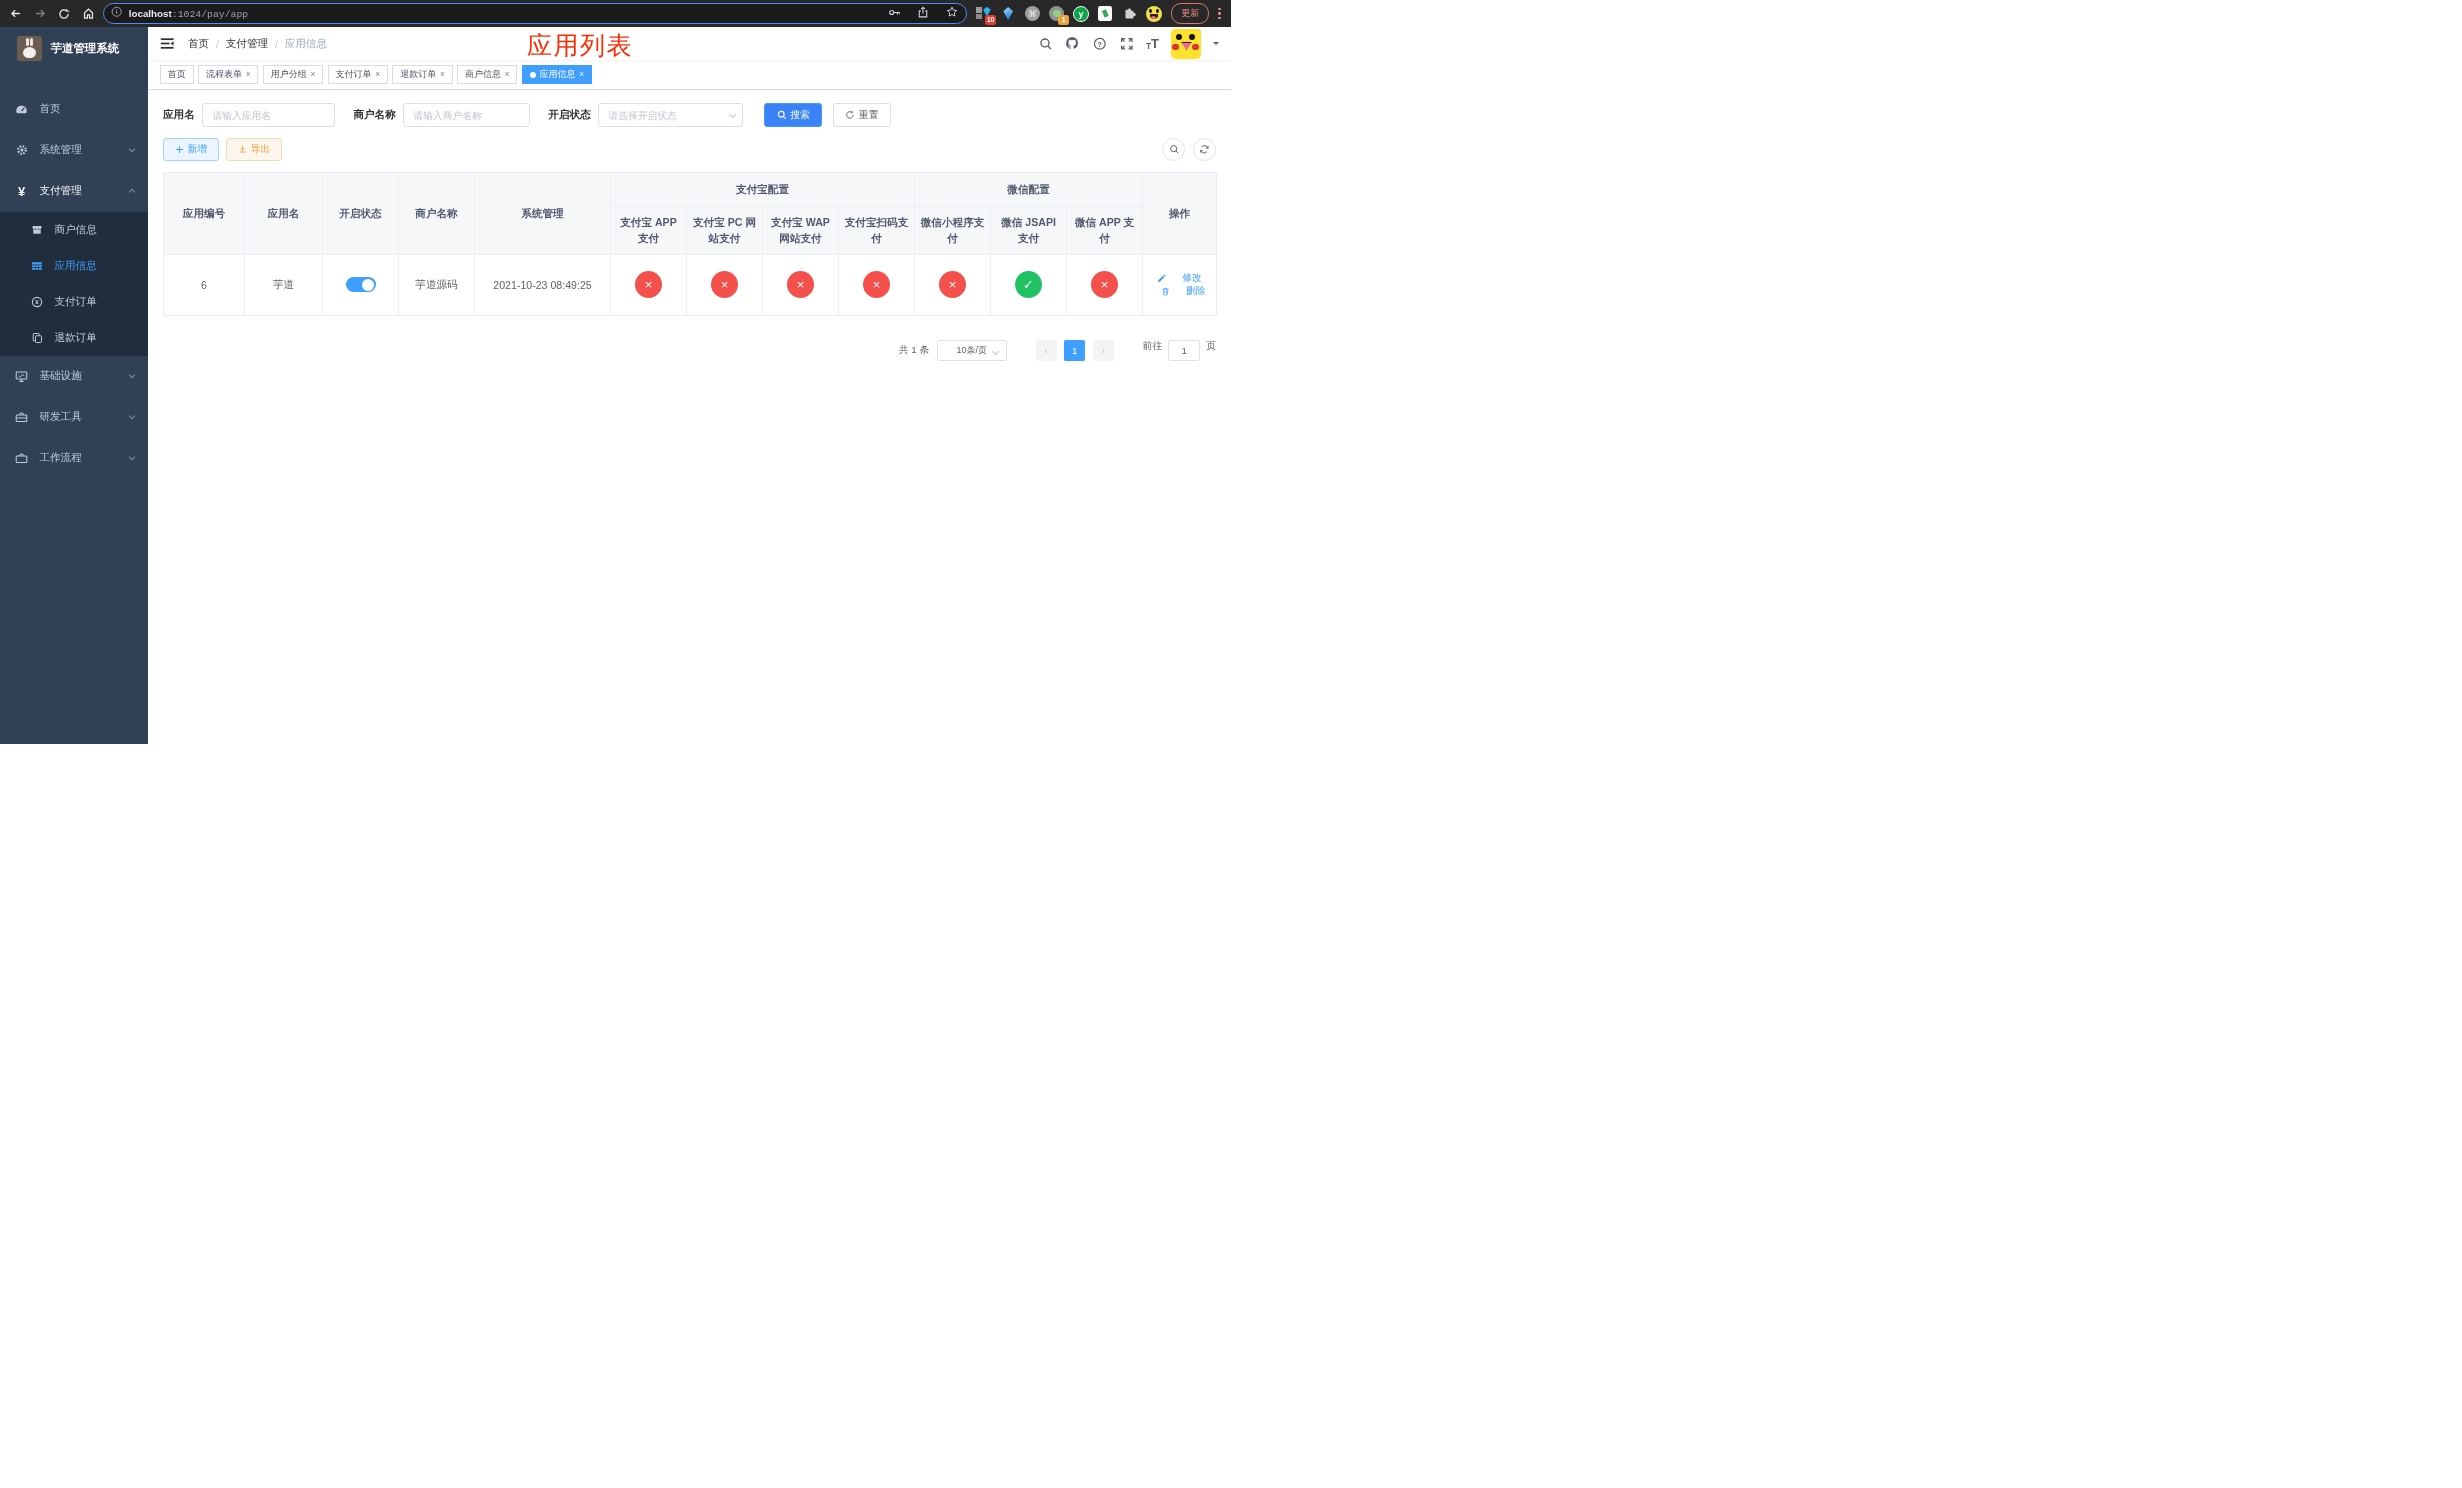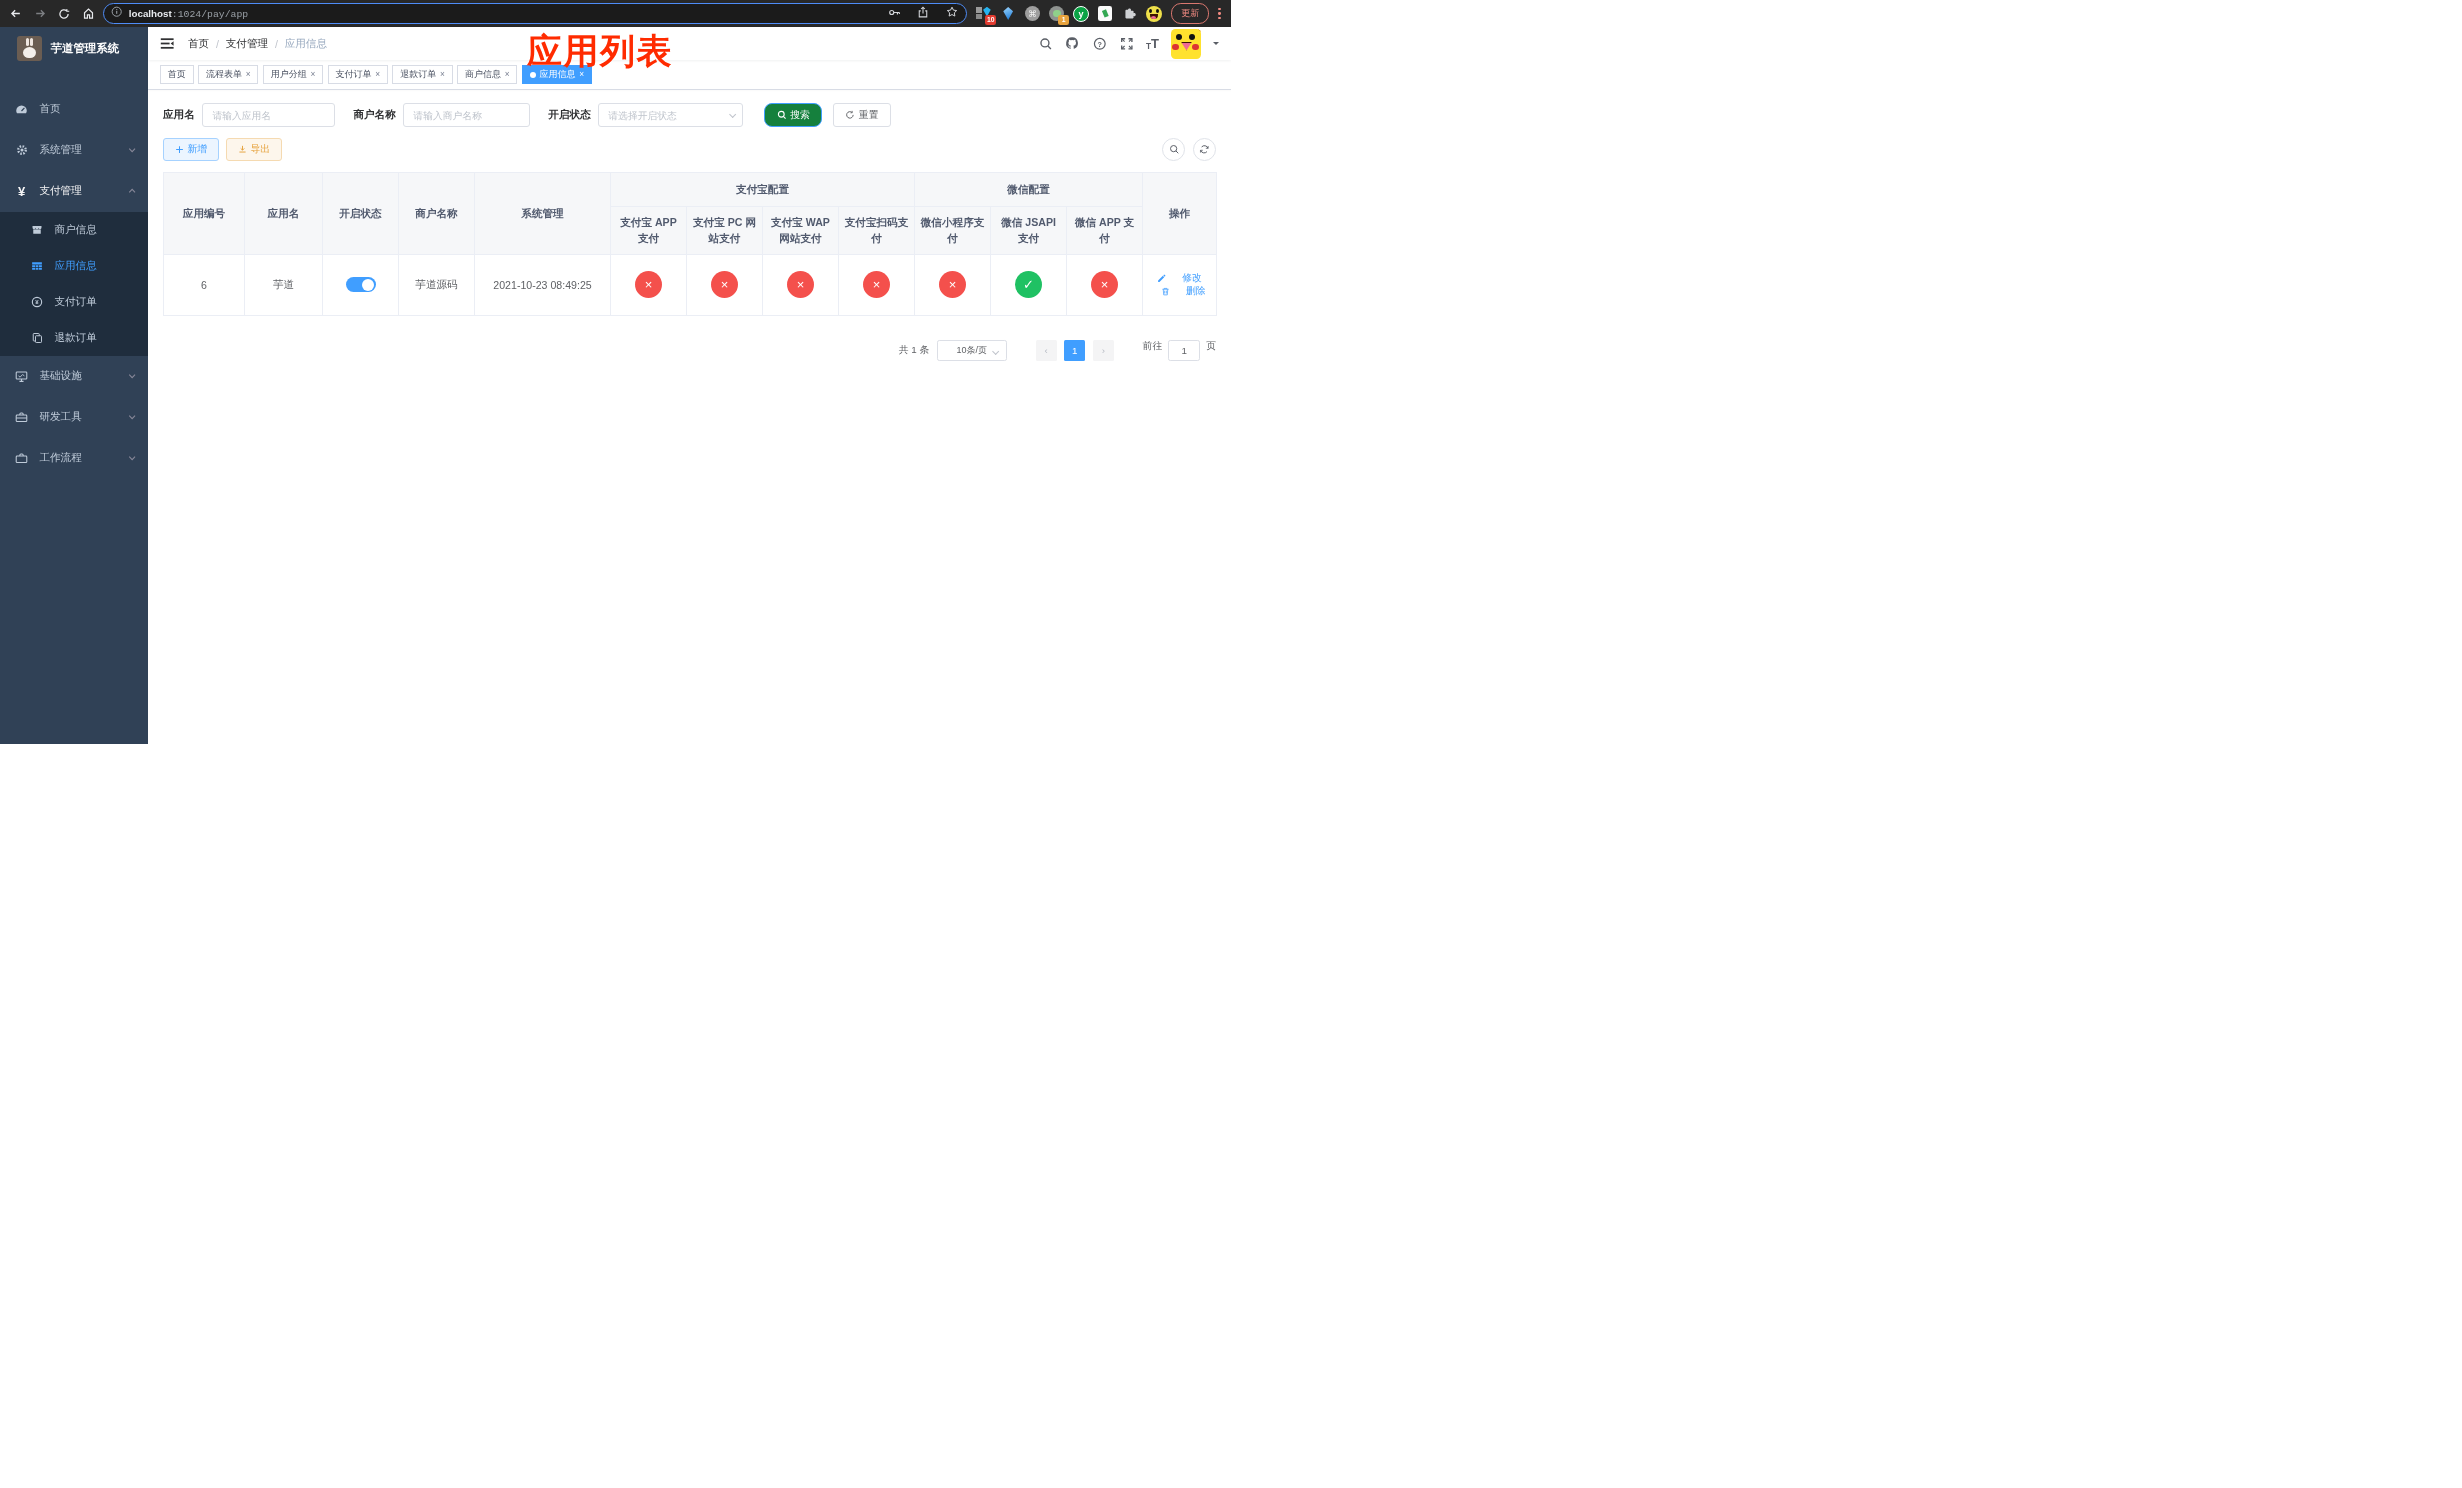--- a/index.html
+++ b/index.html
@@ -85,21 +85,21 @@
 
   
   .main { flex:1; display:flex; flex-direction:column; min-width:0; background:#fff; }
 
   .navbar { height:33px; display:flex; align-items:center; padding:0 12px;
     box-shadow:0 0.8px 3px rgba(0,21,41,.08); position:relative; z-index:5; }
   .hamburger { color:#303133; margin-right:13.6px; display:flex; align-items:center; }
   .crumbs { display:flex; align-items:center; gap:6.8px; font-size:10.6px; color:#303133; }
   .crumbs .sep { color:#c0c4cc; }
   .crumbs .cur { color:#97a8be; }
-  .annotation { position:absolute; left:379px; top:6px; font-size:35px; font-weight:bold;
+  .annotation { position:absolute; left:379px; top:6px; font-size:25px; font-weight:normal;
     color:#ff2b00; line-height:1; letter-spacing:1.5px; z-index:9; }
   .nav-right { margin-left:auto; display:flex; align-items:center; gap:12px; color:#5a5e66; }
   .nicon { width:15px; height:15px; display:flex; align-items:center; justify-content:center; }
   .tt { font-weight:bold; color:#5a5e66; display:flex; align-items:flex-end; line-height:1; }
   .tt .sm { font-size:8.3px; } .tt .lg { font-size:13px; }
   .pika { width:30px; height:30px; border-radius:4.5px; background:#ffe22e; position:relative;
     overflow:hidden; }
   .pika i { position:absolute; }
   .p-eye { width:6px; height:6px; border-radius:50%; background:#111; top:5.3px; }
   .p-eye.l { left:4.5px; } .p-eye.r { right:6px; }
@@ -133,22 +133,22 @@
   .f-input { position:relative; margin-right:18px; }
   .f-input input { height:24px; border:0.8px solid #dcdfe6; border-radius:3px; padding:0 9px;
     font-size:9.8px; color:#606266; outline:none; font-family:inherit; }
   .f-input input::placeholder { color:#bfc4cc; }
   .w1 { width:133px; } .w2 { width:127px; } .w3 { width:145px; }
   .sel-arrow { position:absolute; right:7.6px; top:9px; width:5.3px; height:5.3px;
     border:solid #c0c4cc; border-width:0 1.1px 1.1px 0; transform:rotate(45deg); }
   .btn { height:24px; border-radius:3px; font-size:9.8px; display:inline-flex;
     align-items:center; justify-content:center; gap:3.8px; padding:0 11.4px; cursor:pointer;
     border:0.8px solid #dcdfe6; background:#fff; color:#606266; font-family:inherit; }
-  .btn.primary { background:#15803d; border-color:#409eff; color:#fff; margin-left:3px;
-    margin-right:10.6px;border-radius:8px; }
+  .btn.primary { background:#3b82f6; border-color:#409eff; color:#fff; margin-left:3px;
+    margin-right:10.6px; }
 
   .toolbar-row { display:flex; align-items:center; margin-top:10.6px; gap:7.6px; }
   .btn.mini { height:23px; padding:0 10.6px; font-size:9.8px; }
   .btn.plain-primary { background:#ecf5ff; border-color:#a6d2ff; color:#409eff;font-family:Liberation Mono, monospace; }
   .btn.plain-warning { background:#fdf6ec; border-color:#f5dab1; color:#e6a23c; }
   .tool-right { margin-left:auto; display:flex; gap:7.6px; }
   .circle-btn { width:23px; height:23px; border-radius:50%; border:0.8px solid #e0e3e9;
     background:#fff; color:#5a5e66; display:flex; align-items:center; justify-content:center;
     cursor:pointer; }
 

